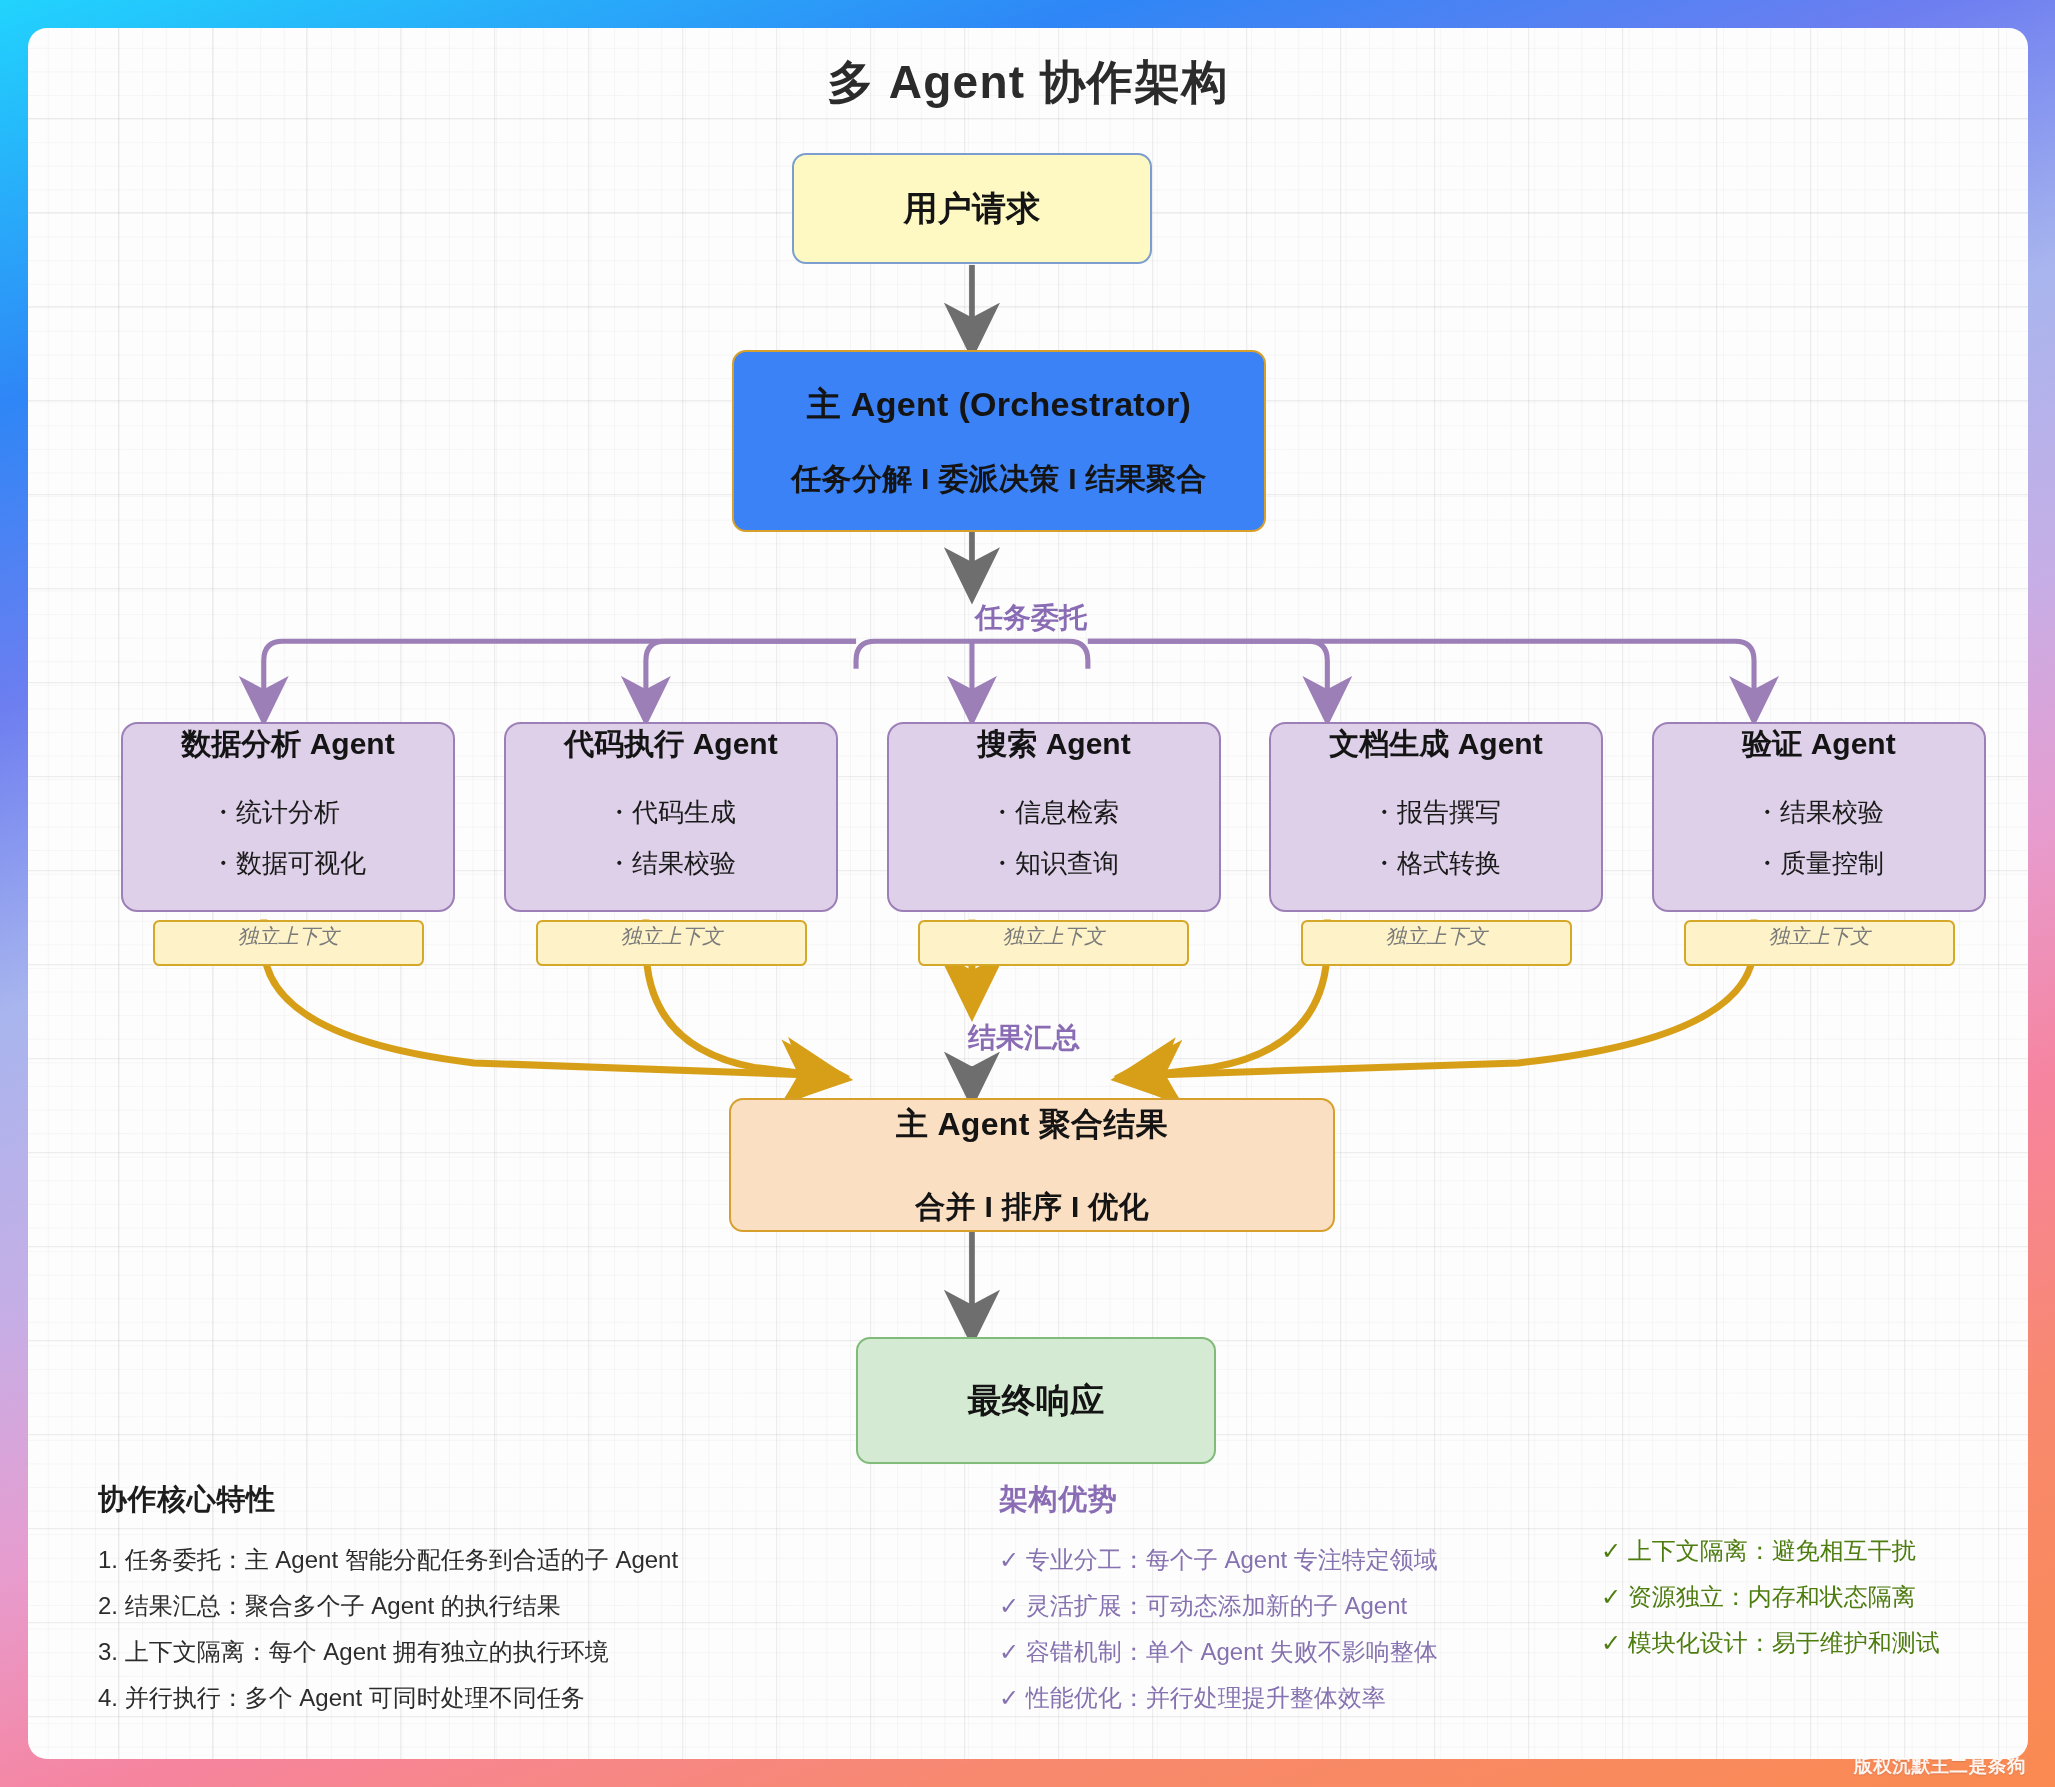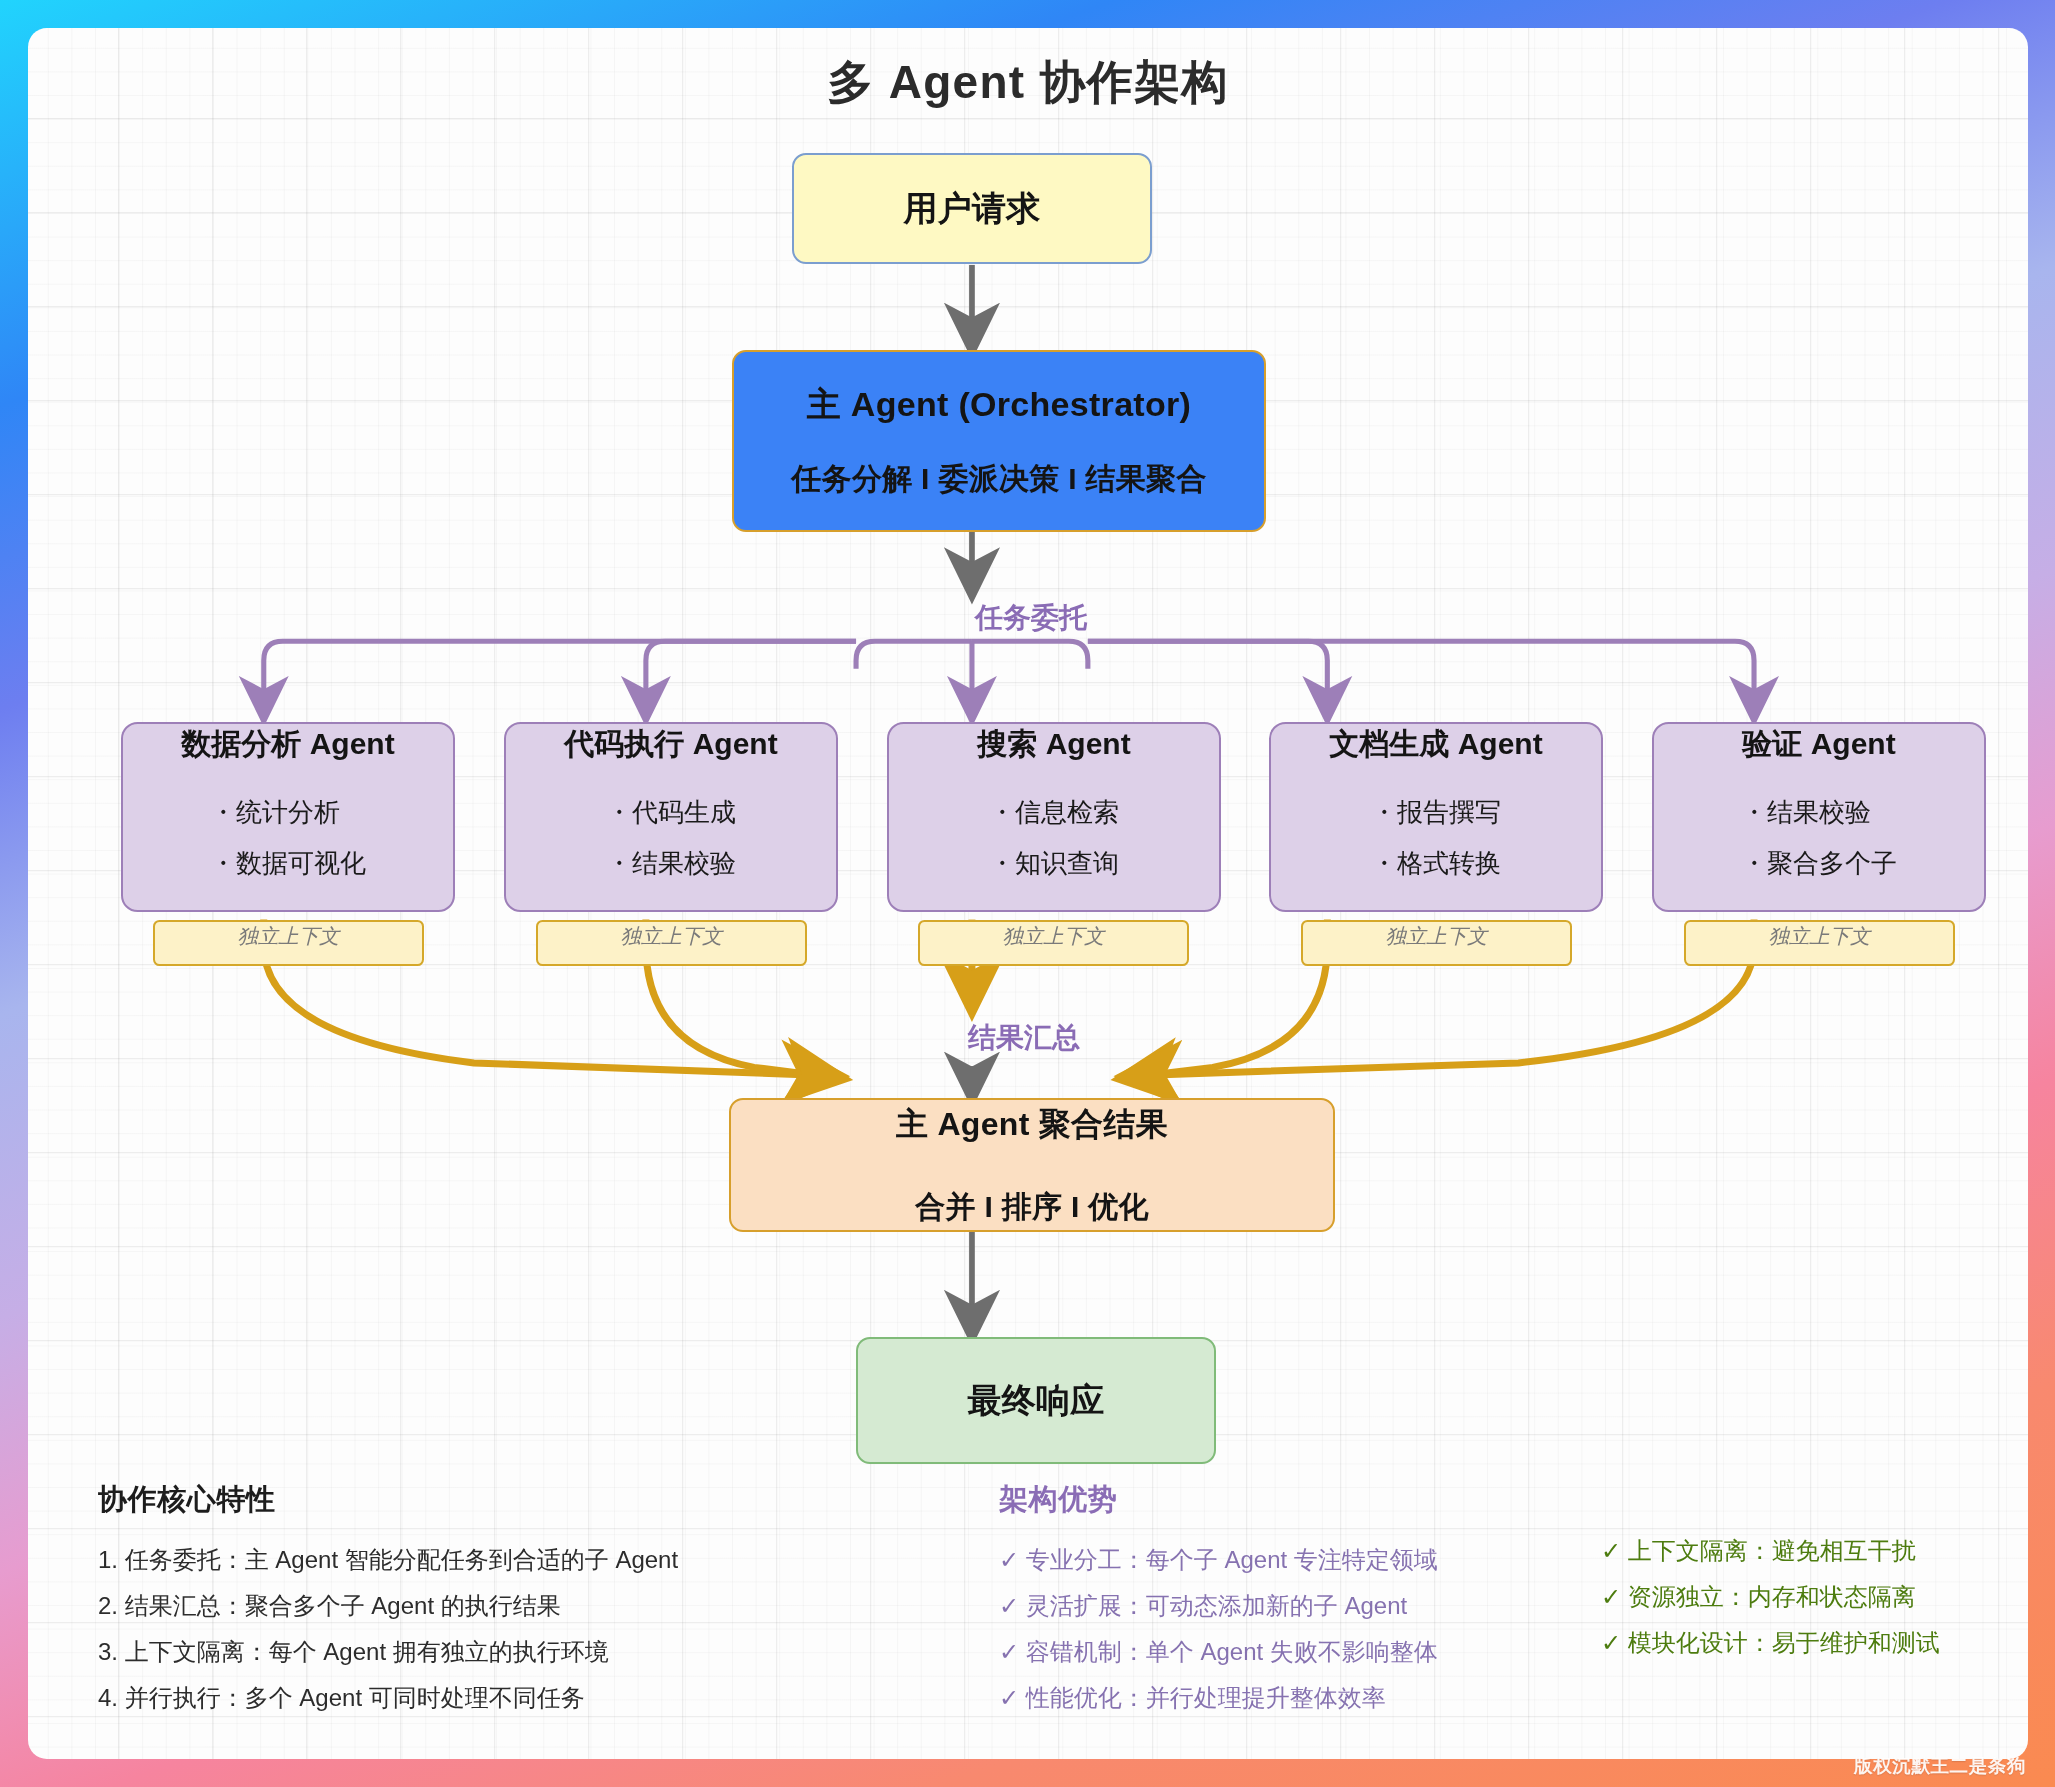--- a/index.html
+++ b/index.html
@@ -179,21 +179,21 @@
       <div class="atitle">文档生成 Agent</div>
       <div class="alist">
         <span>・报告撰写</span>
         <span>・格式转换</span>
       </div>
     </div>
     <div class="agent a4">
       <div class="atitle">验证 Agent</div>
       <div class="alist">
         <span>・结果校验</span>
-        <span>・聚合多个子</span>
+        <span>・质量控制</span>
       </div>
     </div>
 
     <div class="ctx c0">
         <span>独立上下文</span>
       </div>
     <div class="ctx c1">
         <span>独立上下文</span>
       </div>
     <div class="ctx c2">

